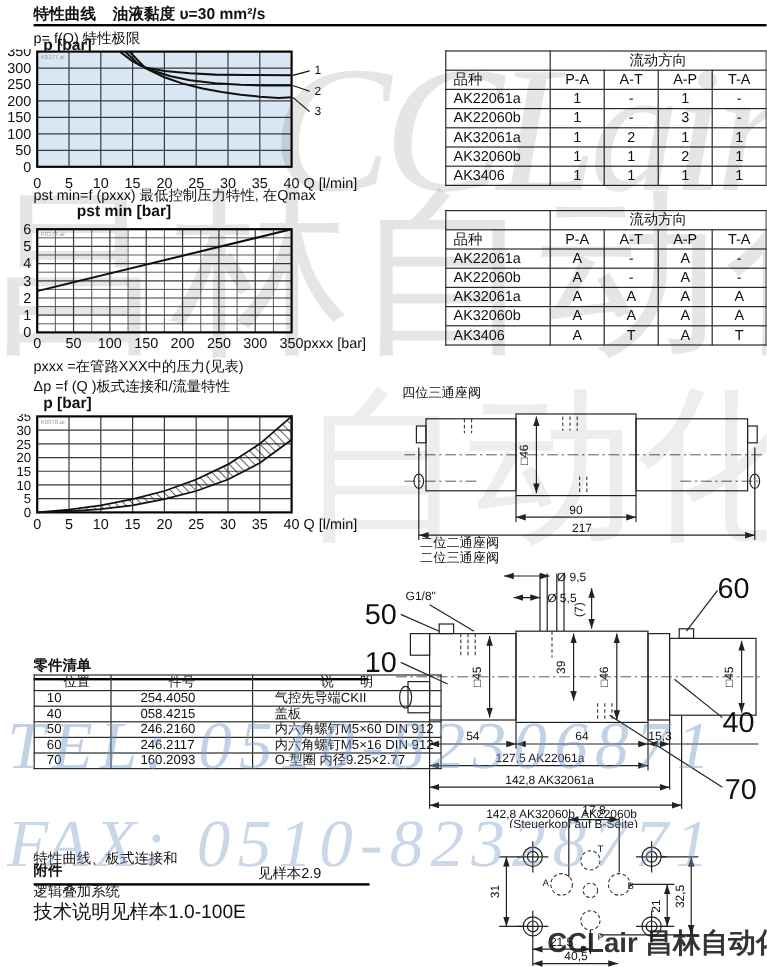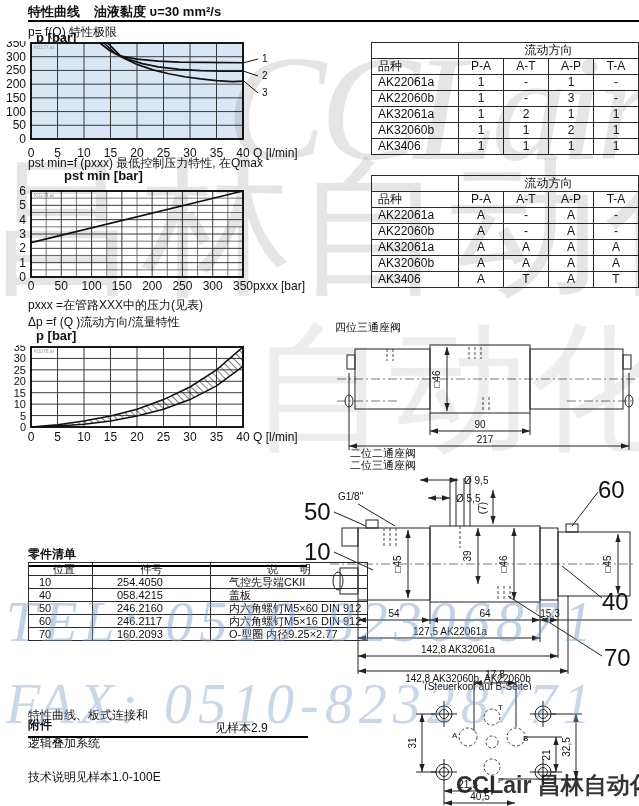--- a/index.html
+++ b/index.html
@@ -41,21 +41,21 @@
   #pt .c0{width:50px;text-align:left;padding-left:10px;}
   #pt td:nth-child(2),#pt th:nth-child(2){width:90px;}
   #pt td:nth-child(2){text-align:left;padding-left:24px;}
   #pt td:nth-child(3),#pt th:nth-child(3){width:135px;}
   #pt td:nth-child(3){text-align:left;padding-left:18px;}
   
   #ath{left:28px;top:717px;width:280px;}
   #at1{left:28px;top:707px;font-size:12px;}
   #at2{left:28px;top:735px;font-size:12px;}
   #atref{left:215px;top:720px;font-size:12px;}
-  #attech{left:28px;top:750px;font-size:12px;margin-top:19px;}
+  #attech{left:28px;top:750px;font-size:16px;}
   
   .thin{stroke:#222;stroke-width:1;fill:none;}
   .cl{stroke:#555;stroke-width:0.8;stroke-dasharray:9 3 2 3;fill:none;}
   .dash{stroke:#333;stroke-width:0.9;stroke-dasharray:3 2;fill:none;}
   .dim{stroke:#222;stroke-width:1;marker-start:url(#ar);marker-end:url(#ar);}
   .dim-t{font-size:10px;fill:#111;}
   .callout{font-size:24px;fill:#111;}
   .port-t{font-size:8px;fill:#111;}
   
   .wm{position:absolute;pointer-events:none;white-space:nowrap;}
@@ -182,21 +182,21 @@
       <text x="26" y="26.33333333333333" text-anchor="end" font-size="12" fill="#111">5</text>
       <text x="26" y="12" text-anchor="end" font-size="12" fill="#111">6</text>
       <rect x="31" y="8" width="212" height="86" fill="none" stroke="#000" stroke-width="1.8"></rect>
       <path d="M31,59.6 L 243,8" fill="none" stroke="#111" stroke-width="1.7"></path>
       <text x="253" y="107" font-size="12" fill="#111">pxxx [bar]</text>
       <text x="34" y="14" font-size="5" fill="#999">K0174.ai</text>
     </svg>
 
   <div class="abs" id="note">pxxx =在管路XXX中的压力(见表)</div>
 
-  <div class="abs c-title" id="c3t">Δp =f (Q )流动方向/流量特性</div>
+  <div class="abs c-title" id="c3t">Δp =f (Q )板式连接和/流量特性</div>
   <div class="abs c-ylab" id="c3y">p [bar]</div>
   <svg class="abs chart" id="chart3" width="345" height="105">
       <rect x="31" y="2" width="212" height="80" fill="#ffffff"></rect>
       <text x="31" y="96" text-anchor="middle" font-size="12" fill="#111">0</text>
       <line x1="57.5" y1="2" x2="57.5" y2="82" stroke="#3a3a3a" stroke-width="1"></line>
       <text x="57.5" y="96" text-anchor="middle" font-size="12" fill="#111">5</text>
       <line x1="84" y1="2" x2="84" y2="82" stroke="#3a3a3a" stroke-width="1"></line>
       <text x="84" y="96" text-anchor="middle" font-size="12" fill="#111">10</text>
       <line x1="110.5" y1="2" x2="110.5" y2="82" stroke="#3a3a3a" stroke-width="1"></line>
       <text x="110.5" y="96" text-anchor="middle" font-size="12" fill="#111">15</text>

